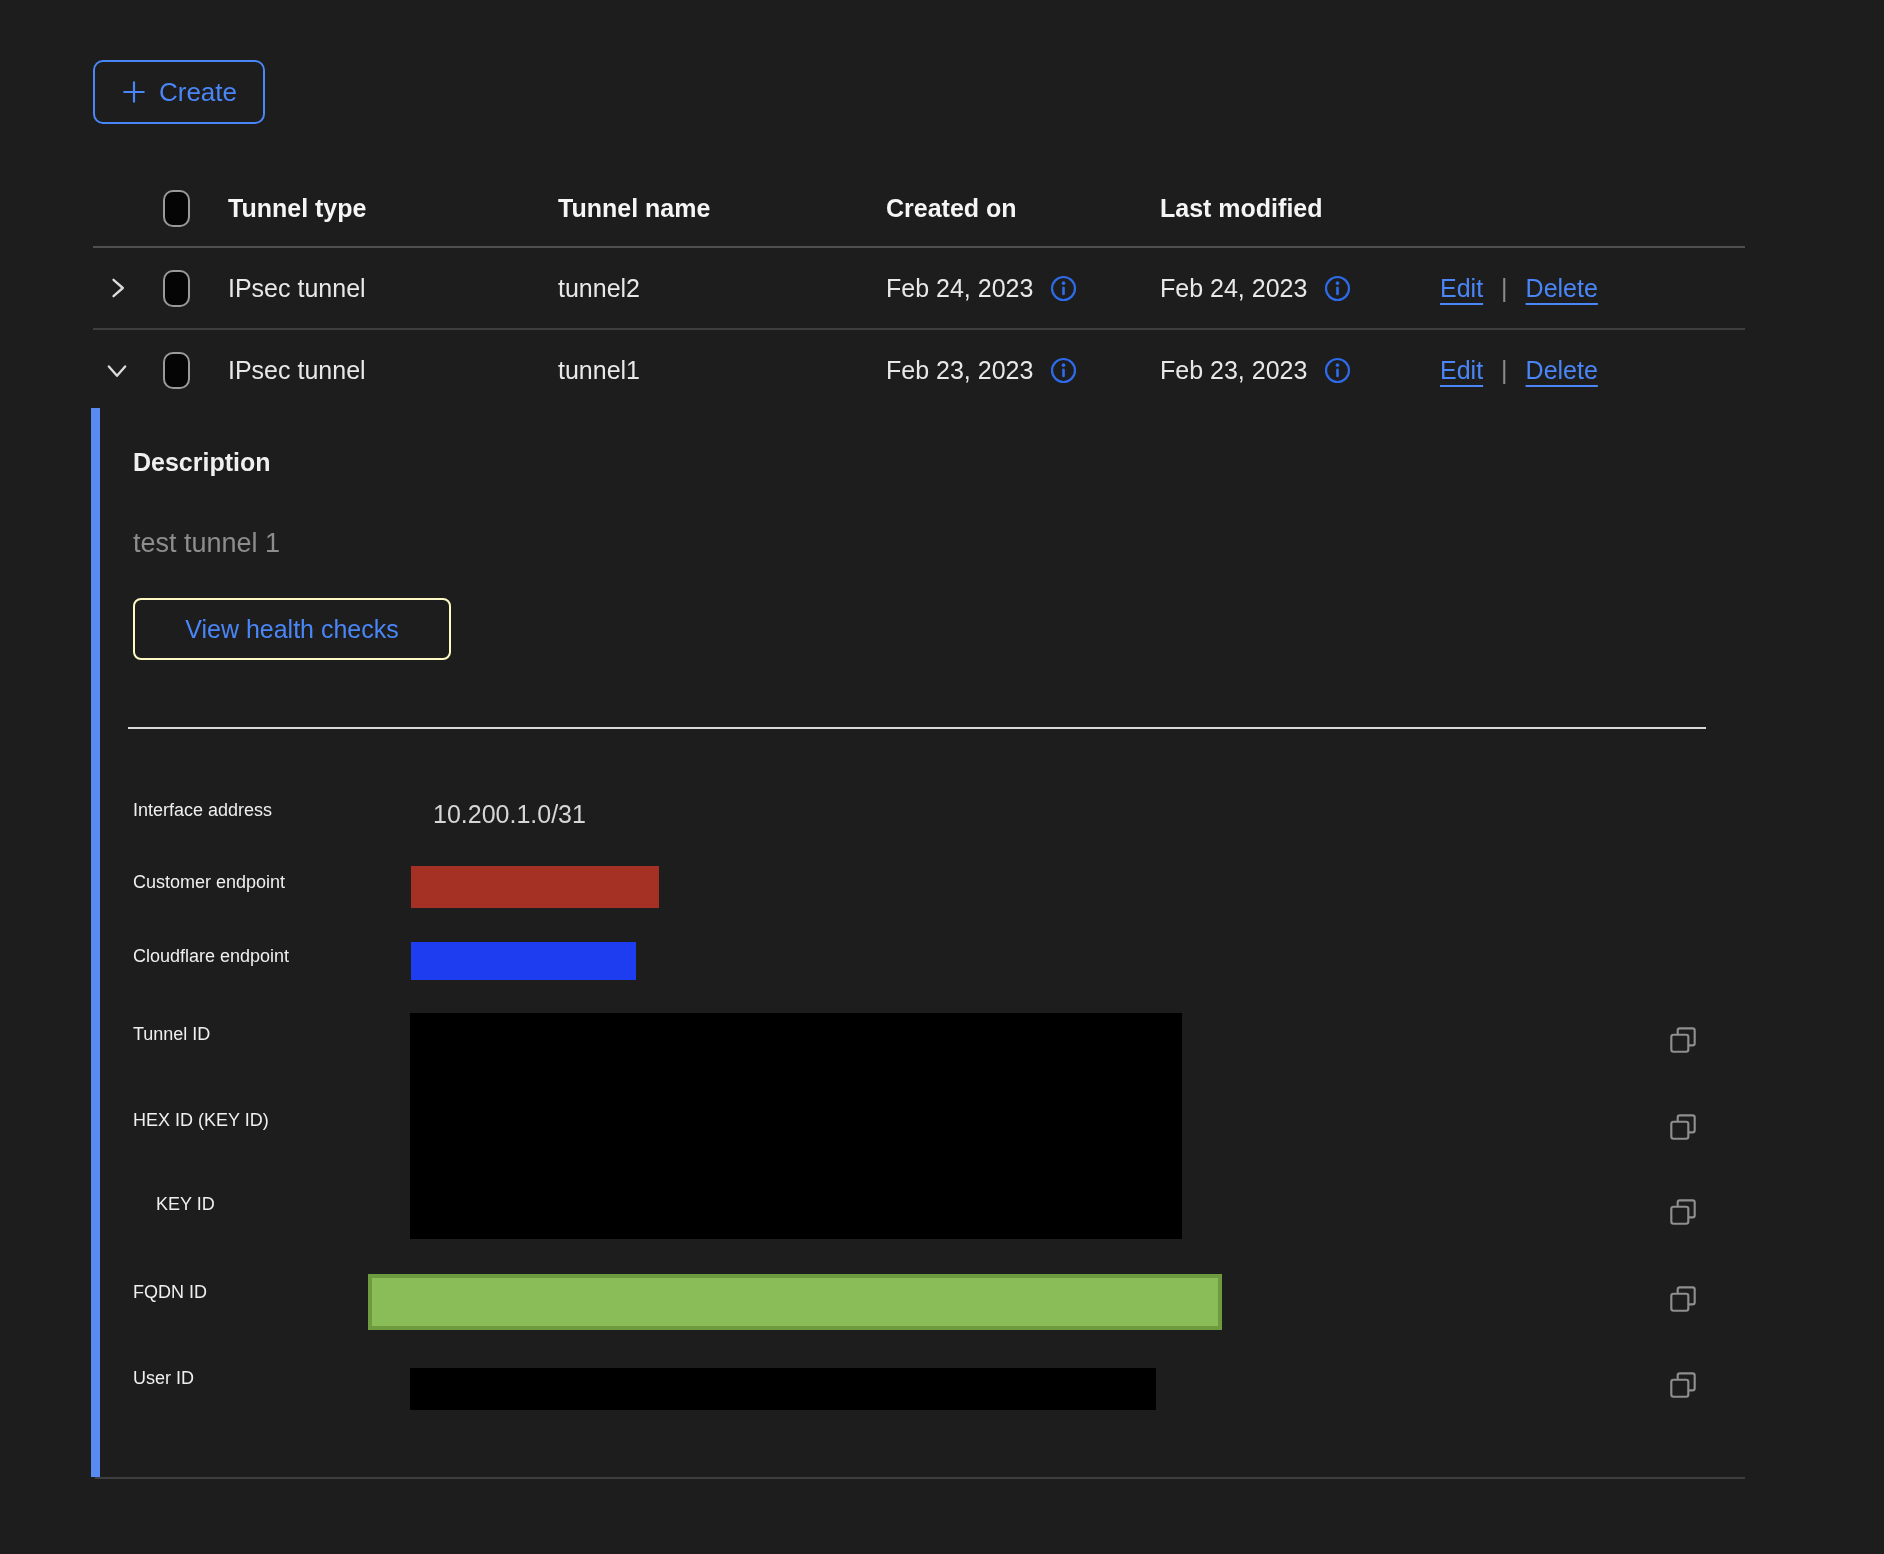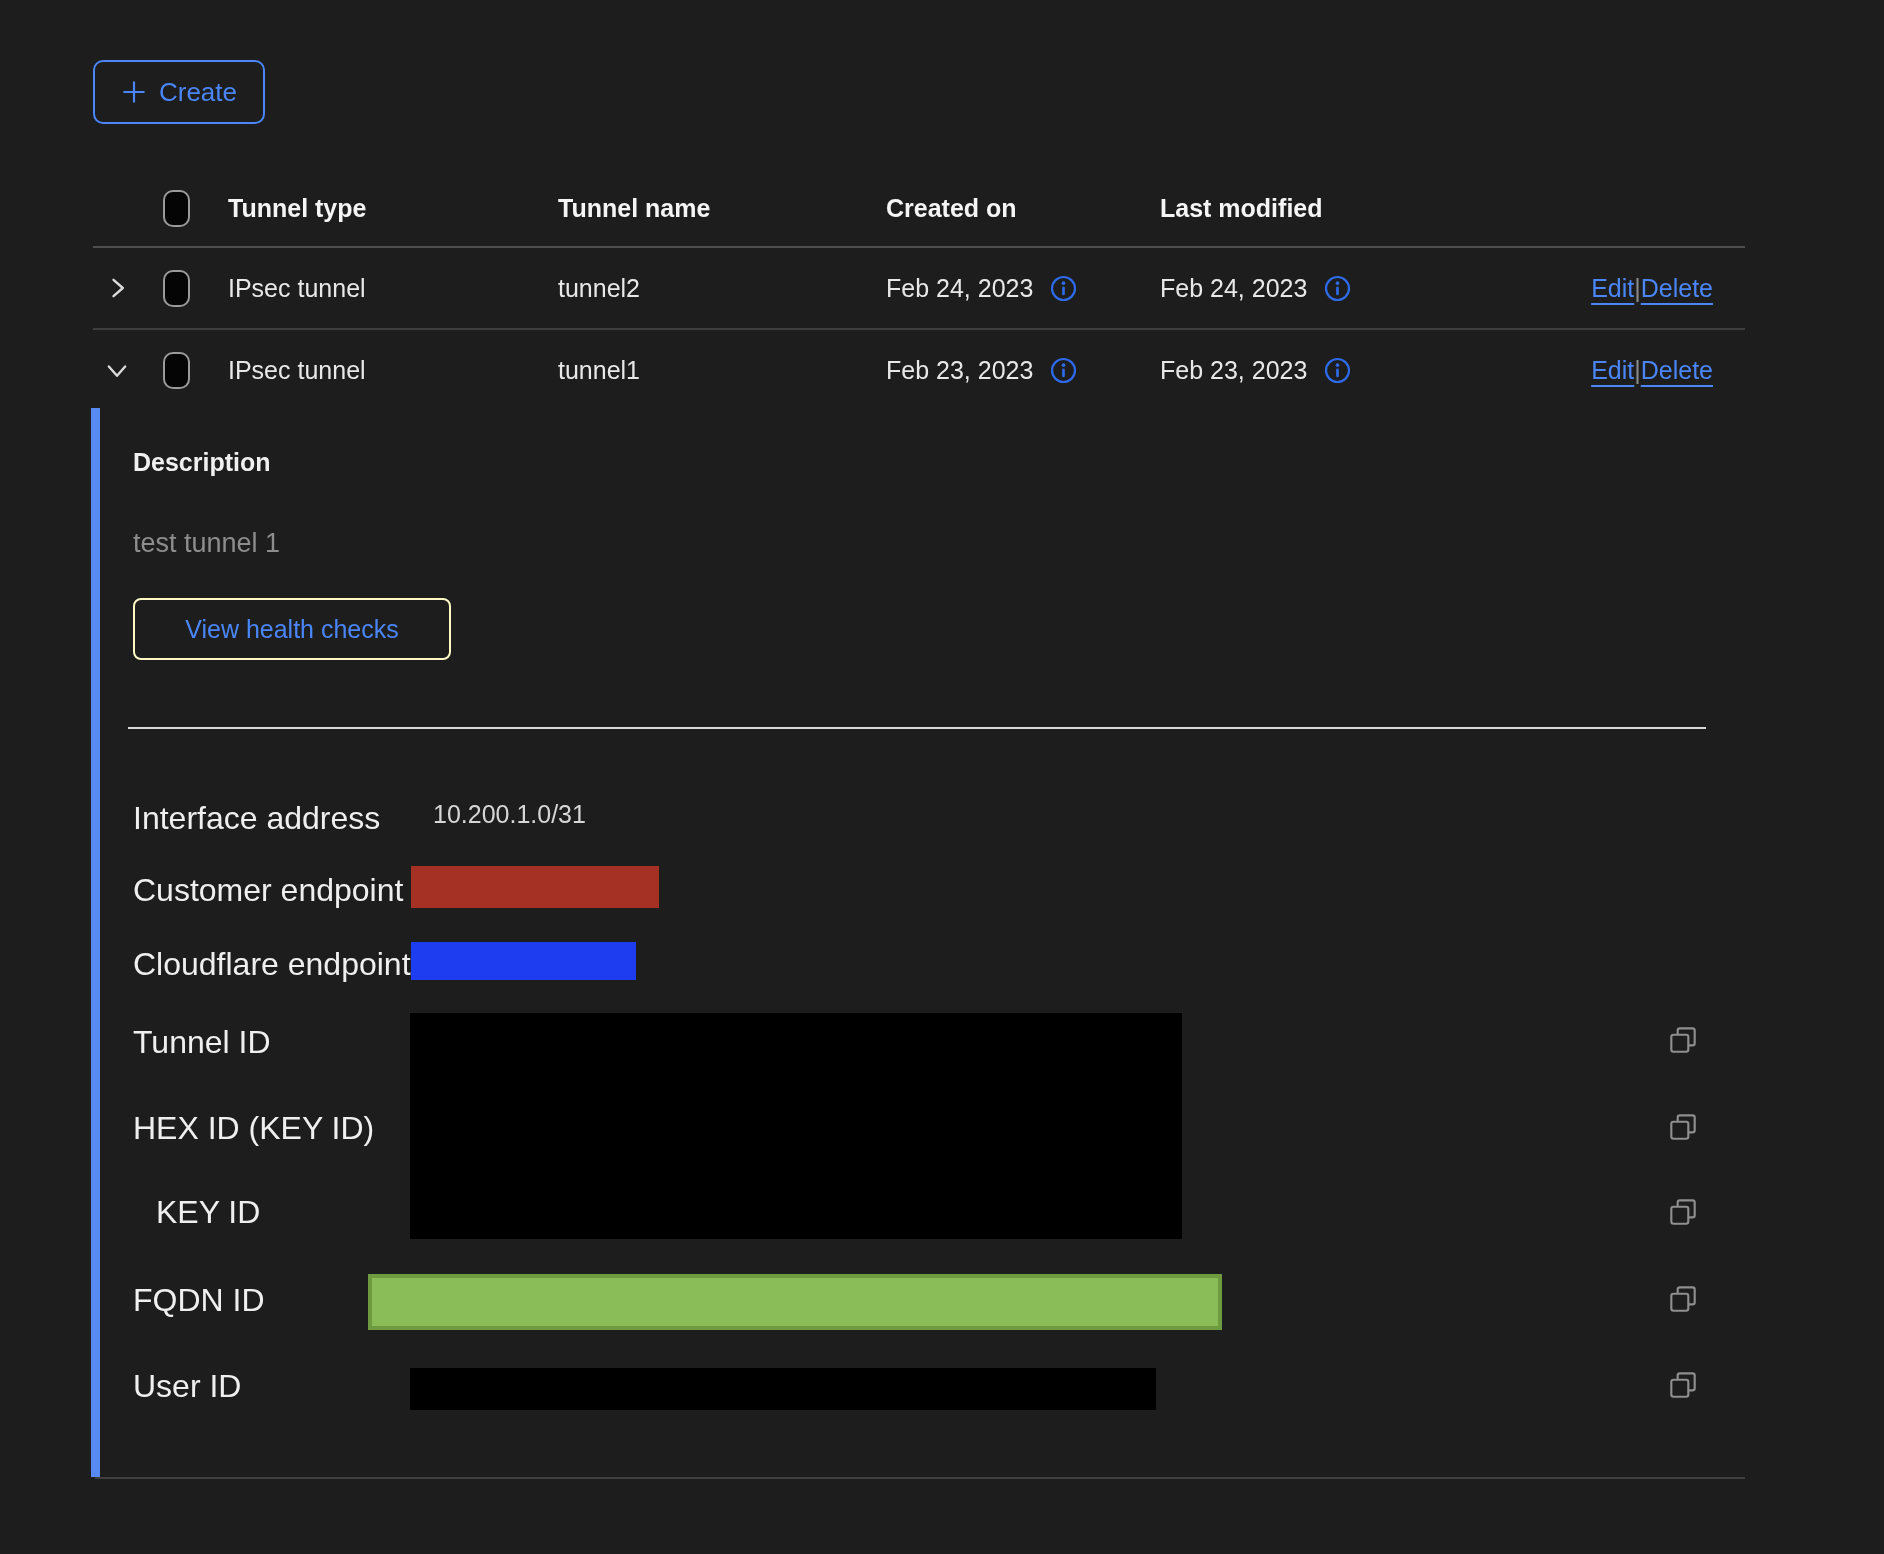--- a/index.html
+++ b/index.html
@@ -16,35 +16,35 @@
   }
   
   .tunnel-table{position:absolute;left:93px;top:170px;width:1652px;}
   .t-grid{display:grid;grid-template-columns:70px 65px 330px 328px 274px 280px auto;align-items:center;}
   .t-head{height:76px;border-bottom:2px solid #4f4f4f;font-weight:bold;font-size:25px;color:#f5f5f5;}
   .t-row{height:80px;font-size:25px;color:#e8e8e8;}
   .t-row.bordered{border-bottom:2px solid #3e3e3e;}
   .cell-chevron{padding-left:10px;display:flex;align-items:center;}
   .checkbox{width:27px;height:37px;border:2.5px solid #9a9a9a;border-radius:10px;background:#050505;box-sizing:border-box;cursor:pointer;}
   .date-cell{display:flex;align-items:center;gap:16px;}
-  .actions-cell{display:flex;align-items:center;justify-content:flex-end;padding-right:32px;}
+  .actions-cell{display:flex;align-items:center;gap:18px;padding-right:32px;}
   .link{color:#4a86f7;text-decoration:underline;text-underline-offset:6px;font-size:25px;cursor:pointer;}
   .sep{color:#8a8a8a;font-size:25px;}
   
   .accent-bar{position:absolute;left:91px;top:408px;width:9px;height:1069px;background:#578bf2;}
   .panel-bottom{position:absolute;left:95px;top:1477px;width:1650px;height:2px;background:#3e3e3e;}
   .desc-label{position:absolute;left:133px;top:448px;font-size:25px;font-weight:600;color:#f0f0f0;text-align:right;}
   .desc-value{position:absolute;left:133px;top:528px;font-size:27px;color:#8d8d8d;}
   .health-btn{
     position:absolute;left:133px;top:598px;width:318px;height:62px;
     border:2px solid #fef9c3;border-radius:8px;background:transparent;color:#4a86f7;
     font-size:25px;display:flex;align-items:center;justify-content:center;cursor:pointer;box-sizing:border-box;
   }
   .divider{position:absolute;left:128px;top:727px;width:1578px;height:2px;background:#d9d9d9;}
-  .dlabel{position:absolute;left:133px;font-size:32px;color:#efefef;white-space:nowrap;}
+  .dlabel{position:absolute;left:133px;font-size:18px;color:#efefef;white-space:nowrap;}
   .dvalue{position:absolute;font-size:25px;color:#d6d6d6;}
   .redact{position:absolute;}
   .redact.red{left:411px;top:866px;width:248px;height:42px;background:#a53125;}
   .redact.blue{left:411px;top:942px;width:225px;height:38px;background:#1e3cf0;}
   .redact.black-block{left:410px;top:1013px;width:772px;height:226px;background:#000000;}
   .redact.green{left:368px;top:1274px;width:854px;height:56px;background:#8abd57;border:4px solid #6e9b40;box-sizing:border-box;}
   .redact.black-bar{left:410px;top:1368px;width:746px;height:42px;background:#000000;}
   .copy-btn{position:absolute;left:1666px;width:36px;height:36px;cursor:pointer;background:none;border:none;padding:0;}
 </style>
 </head>

